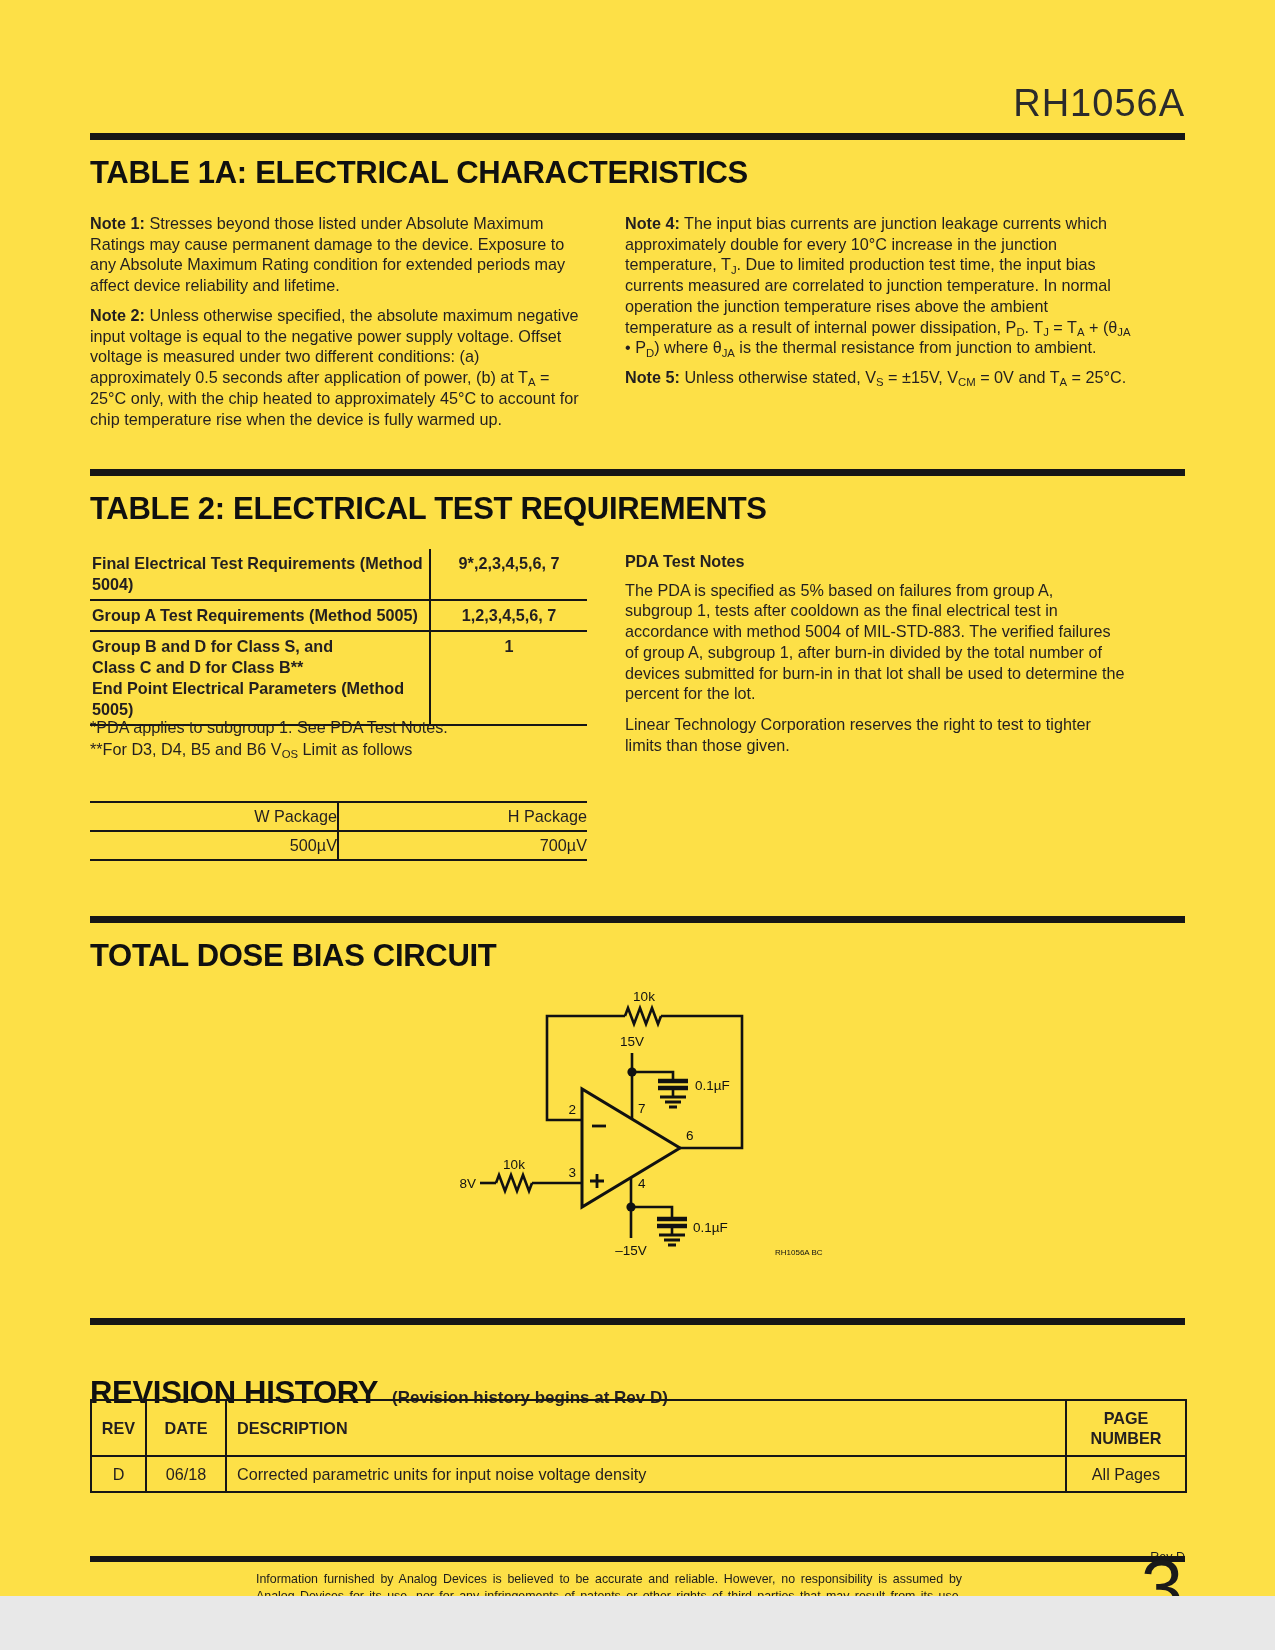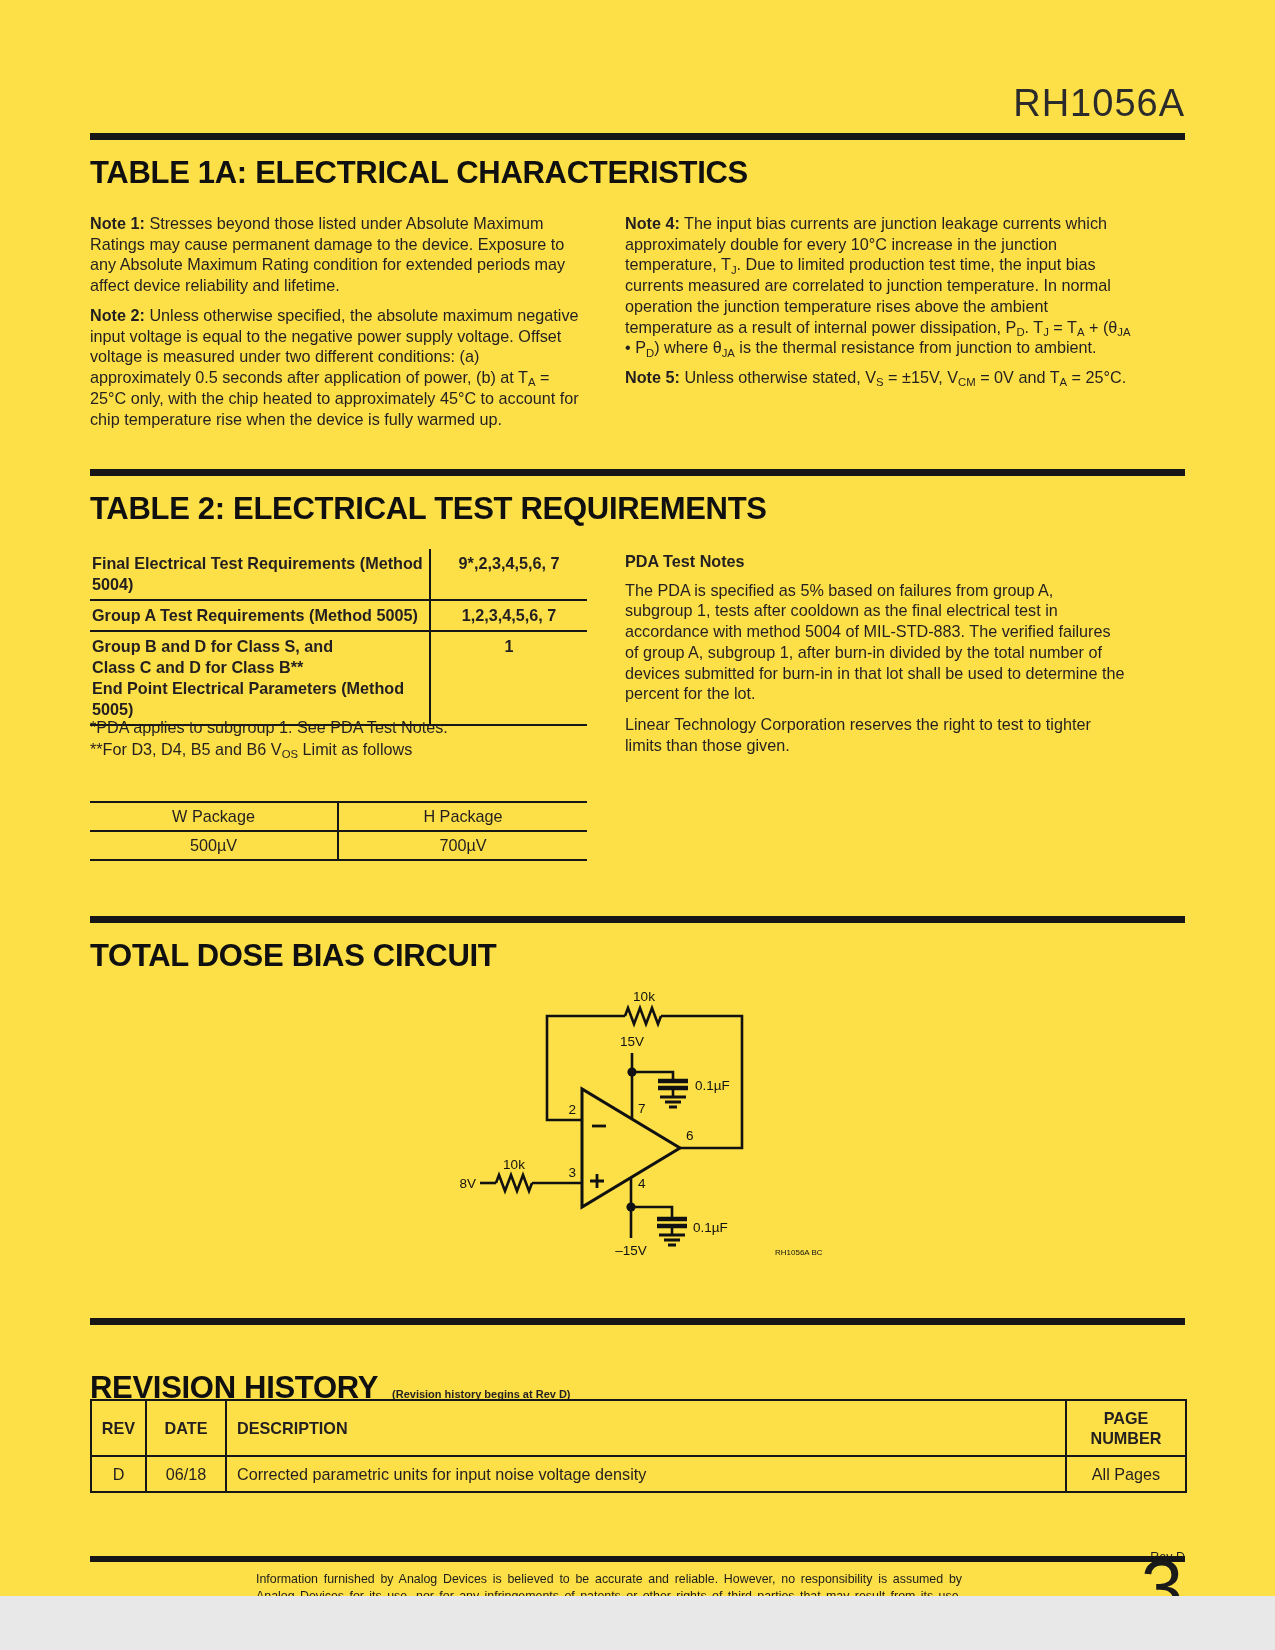--- a/index.html
+++ b/index.html
@@ -13,21 +13,21 @@
   .rule { position:absolute; left:90px; width:1095px; height:7px; background:#161616; }
 
   .brand {
     position:absolute; top:84px; right:90px;
     font-size:38px; font-weight:300; letter-spacing:1px; color:#2b2b2b; line-height:1;
   }
   .display-head {
     font-weight:800; font-size:31px; letter-spacing:-0.3px; color:#101010;
     line-height:1.1; white-space:nowrap;
   }
-  .sub-head { font-size:11px; font-weight:700; letter-spacing:0; margin-left:14px; white-space:nowrap;margin-top:47px; }
+  .sub-head { font-size:17px; font-weight:700; letter-spacing:0; margin-left:14px; white-space:nowrap;margin-top:47px; }
 
   .bodytext { font-size:16.2px; line-height:1.28; }
   .note { margin:0 0 9px 0; }
   .note strong { font-weight:700; }
   sub { font-size:70%; line-height:0; position:relative; vertical-align:baseline; top:0.28em; }
 
   table { border-collapse:collapse; color:#231f20; }
 
   
   .mil-table { width:497px; font-size:16.2px; table-layout:fixed; }
@@ -37,21 +37,21 @@
     font-weight:700; text-align:left;
   }
   .mil-table th.c, .mil-table td.c { text-align:center; border-left:2px solid #161616; }
   .mil-table td { border-bottom:2px solid #161616; vertical-align:top; text-align:left;font-weight:bold; }
   .footnotes { font-size:16.2px; line-height:22px; }
 
   
   .pkg-table { width:497px; font-size:16.2px; table-layout:fixed; }
   .pkg-table th { border-top:2px solid #161616; border-bottom:2px solid #161616; font-weight:400; padding:4px 0; }
   .pkg-table td { border-bottom:2px solid #161616; padding:4px 0; }
-  .pkg-table th, .pkg-table td { text-align:center; }
+  .pkg-table th, .pkg-table td { text-align:right; }
   .pkg-table .divide { border-left:2px solid #161616; }
 
   
   .pda-heading { font-weight:700; font-size:16.2px; margin:0 0 8px 0; }
   .pda-para { margin:0 0 10px 0; }
 
   
   .rev-table { width:1095px; font-size:16.2px; table-layout:fixed; }
   .rev-table th, .rev-table td { border:2px solid #161616; padding:7px 6px; line-height:20px; }
   .rev-table th { font-weight:700; text-align:center; }

